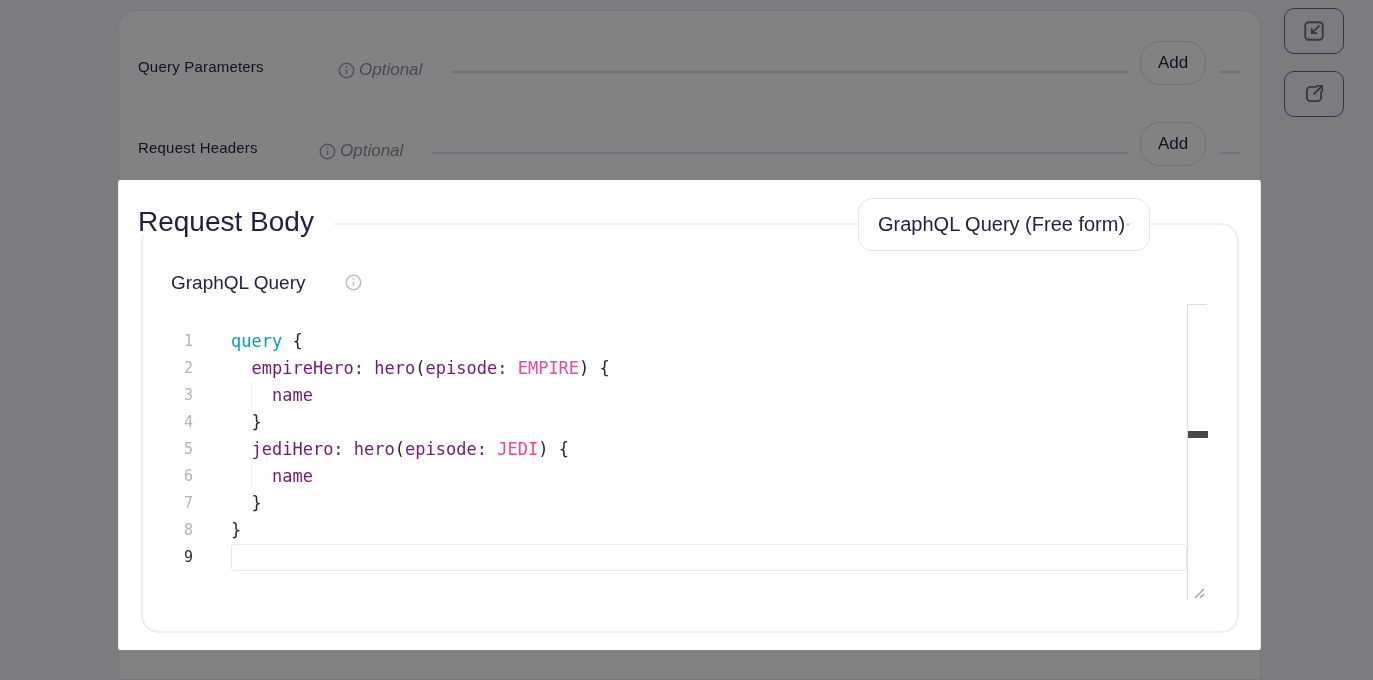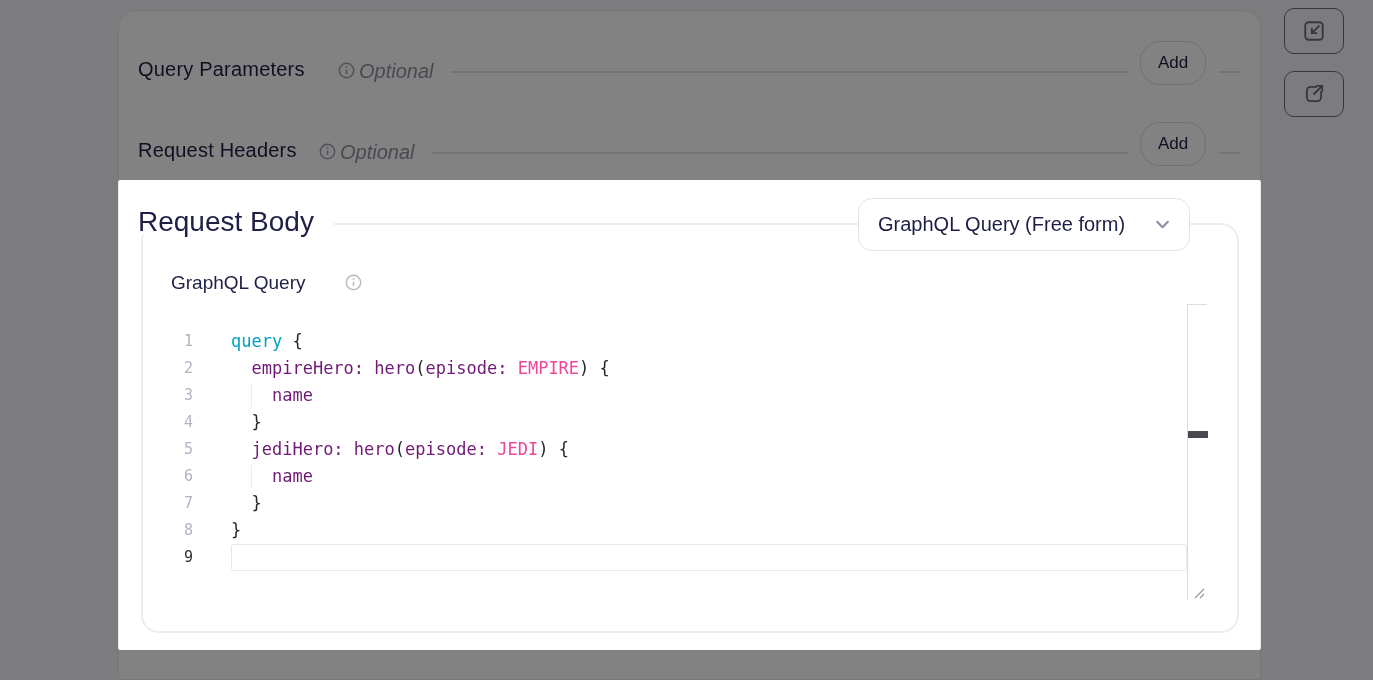--- a/index.html
+++ b/index.html
@@ -2,35 +2,35 @@
 <html><head>
 <meta charset="utf-8">
 <style>
   * { margin:0; padding:0; box-sizing:border-box; }
   html,body { width:1373px; height:680px; overflow:hidden; background:#f4f4f8;
               font-family:"Liberation Sans", sans-serif; }
   .stage { position:relative; width:1373px; height:680px; }
 
   .card { position:absolute; left:118px; top:10px; width:1143px; height:670px;
           background:#ffffff; border:1px solid #e9e9f0; border-radius:18px 18px 0 0; }
-  .sec-label { position:absolute; font-size:20px; font-weight:500; color:#1f1f45; letter-spacing:.2px; }
-  .optional  { position:absolute; font-size:20px; font-style:italic; color:#8f8f9f; }
+  .sec-label { position:absolute; font-size:15px; font-weight:500; color:#1f1f45; letter-spacing:.2px; }
+  .optional  { position:absolute; font-size:17px; font-style:italic; color:#8f8f9f; }
   .hline     { position:absolute; height:2px; background:#e4e4ec; border-radius:1px; }
   .info-ic   { position:absolute; width:17px; height:17px; }
 
   .add-btn { position:absolute; width:66px; height:44px; background:#ffffff;
              border:1px solid #dcdce6; border-radius:20px; font-size:17px; font-weight:500;
              color:#1f1f45; cursor:pointer; font-family:"Liberation Sans",sans-serif; }
 
   .fieldset { position:absolute; left:22px; top:212px; width:1098px; height:410px;
               border:2px solid #ededf3; border-radius:18px; }
   .rb-label { position:absolute; left:15px; top:198px; padding:0 20px 0 4px; background:#ffffff;
               font-size:28px; font-weight:500; color:#1f1f45; z-index:2; line-height:26px; }
 
-  .dropdown { position:absolute; left:739px; top:187px; width:332px; height:53px; background:#ffffff;
+  .dropdown { position:absolute; left:739px; top:187px; width:292px; height:53px; background:#ffffff;
               border:1px solid #e3e3ec; border-radius:14px; z-index:2; display:flex; align-items:center;
               padding:0 18px 0 19px; cursor:pointer; }
   .dropdown .val { flex:1; font-size:20px; color:#1f1f45; white-space:nowrap; }
 
   .ed-label { position:absolute; left:52px; top:261px; font-size:19px; font-weight:500; color:#1f1f45; }
 
   
   .editor { position:absolute; left:50px; top:293px; width:1038px; height:300px;
             font-family:"DejaVu Sans Mono","Liberation Mono",monospace; }
   .lines  { position:absolute; left:0; top:24px; width:1018px; }

